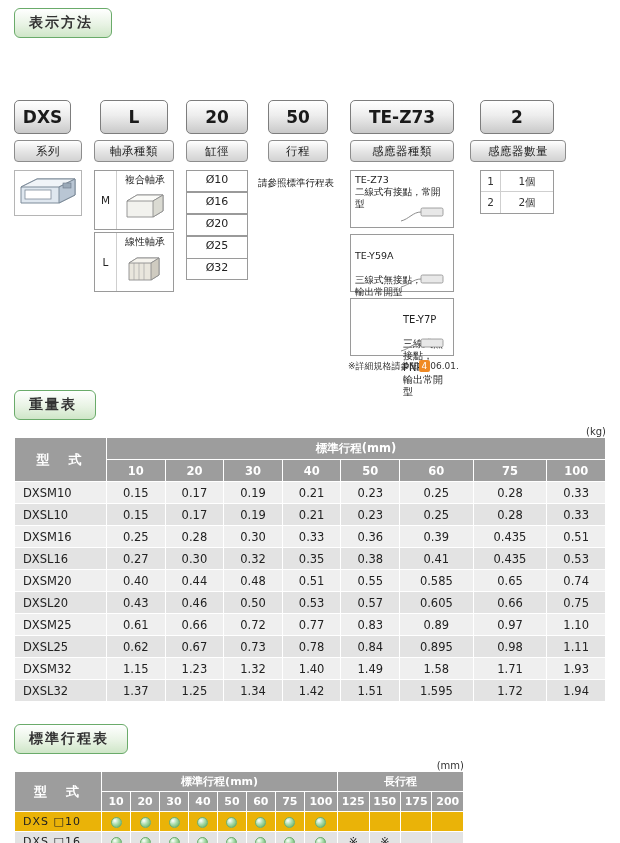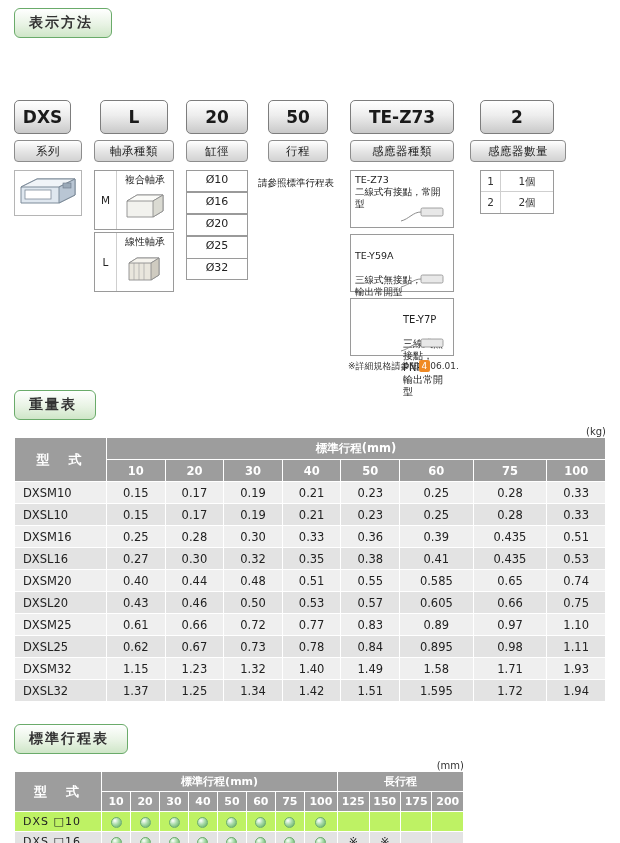--- a/index.html
+++ b/index.html
@@ -122,21 +122,21 @@
   
   .st { width: 450px; margin-left: 14px; font-size: 11px; }
   .st th, .st td { border: 1px solid #ffffff; }
   .st thead th {
     background: #9d9d9d; color: #fff; font-weight: bold;
     height: 20px; text-align: center; font-size: 11px;
   }
   .st thead th.modelcol { width: 92px; letter-spacing: 3px; font-size: 13px; }
   .st tbody td {
     height: 20px; text-align: center;
-    background: #bef264; color: #222;
+    background: #eab308; color: #222;
   }
   .st tbody tr:nth-child(even) td { background: #e3e3e3; }
   .st tbody td.model { text-align: left; padding-left: 8px; letter-spacing: 1px; }
   .dot {
     display: inline-block; width: 11px; height: 11px; border-radius: 50%;
     background: radial-gradient(circle at 33% 30%, #ffffff 0%, #a8dba8 45%, #5aa85a 100%);
     border: 1px solid #6fae6f;
     vertical-align: middle;
   }
 </style>

